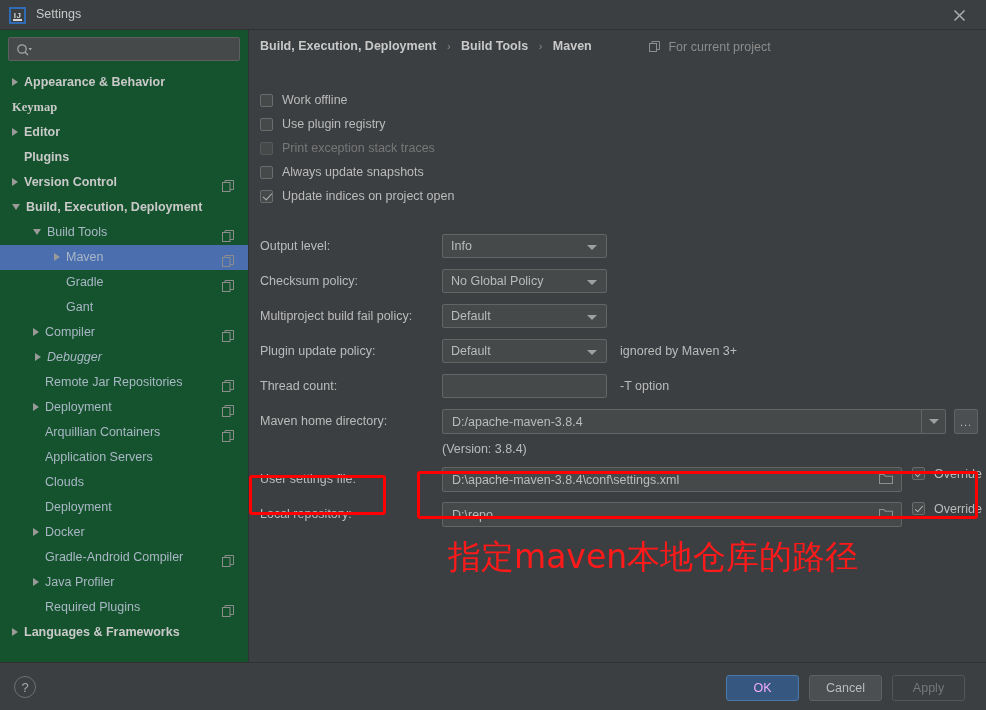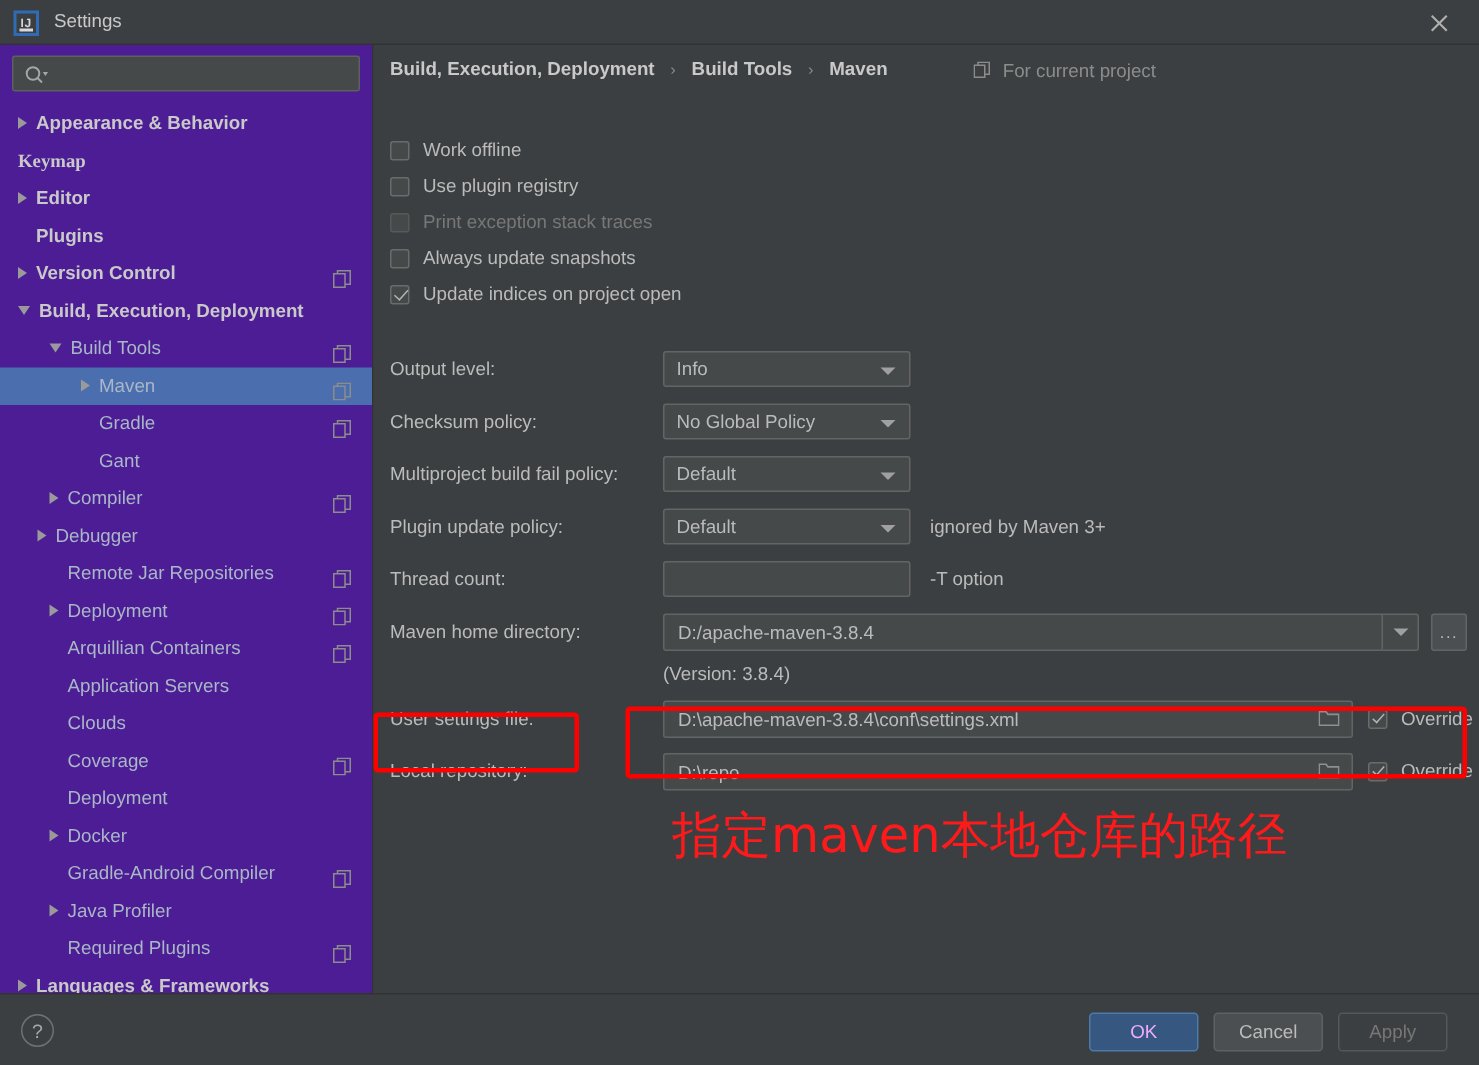--- a/index.html
+++ b/index.html
@@ -37,21 +37,21 @@
   .close-btn {
     position: absolute; left: 944px; top: 3px; width: 30px; height: 24px;
     display: flex; align-items: center; justify-content: center;
     cursor: pointer;
   }
   .close-btn svg { display: block; }
 
   
   .sidebar {
     position: absolute; left: 0; top: 30px; width: 248px; height: 632px;
-    background: #4c1d95;
+    background: #14532d;
   }
   .search-wrap { position: absolute; left: 8px; top: 7px; width: 232px; height: 24px; }
   .search-box {
     width: 100%; height: 100%;
     background: #45494a; border: 1px solid #5e6060; border-radius: 2px;
     position: relative;
   }
   .search-icon { position: absolute; left: 7px; top: 5px; }
   .search-input {
     position: absolute; left: 30px; top: 0; right: 4px; height: 22px;
@@ -199,21 +199,21 @@
     cursor: pointer; letter-spacing: 1px; font-size: 11px; color: #bbbbbb;
   }
   .folder-icon {
     position: absolute; right: 8px; top: 5px; cursor: pointer;
   }
   .version-note {
     position: absolute; left: 193px; top: 412px;
     font-size: 12.5px; color: #bbbbbb;
   }
   .override-wrap {
-    position: absolute; height: 24px; display: flex; align-items: center; cursor: pointer;
+    position: absolute; height: 24px; display: flex; align-items: flex-start; cursor: pointer;
   }
   .override-label { font-size: 12.5px; color: #bbbbbb; }
 
   
   .annot-rect {
     position: absolute; border: 3px solid #fe0000; border-radius: 3px;
     pointer-events: none;
   }
   .annot-text {
     position: absolute; color: #fe1a1a;
@@ -288,39 +288,35 @@
           </svg></span></div>
       <div class="tree-row" style="padding-left: 54px;"><span class="tree-arrow none"></span><span class="tree-label">Gradle</span><span class="copy-badge"><svg width="12" height="12" viewBox="0 0 12 12">
             <rect x="0.5" y="2.5" width="7.5" height="9" fill="none" stroke="#8c8c8c" stroke-width="1"></rect>
             <path d="M3 2.5 V0.5 H11.5 V9.5 H8" fill="none" stroke="#8c8c8c" stroke-width="1"></path>
           </svg></span></div>
       <div class="tree-row" style="padding-left: 54px;"><span class="tree-arrow none"></span><span class="tree-label">Gant</span></div>
       <div class="tree-row" style="padding-left: 33px;"><span class="tree-arrow closed"></span><span class="tree-label">Compiler</span><span class="copy-badge"><svg width="12" height="12" viewBox="0 0 12 12">
             <rect x="0.5" y="2.5" width="7.5" height="9" fill="none" stroke="#8c8c8c" stroke-width="1"></rect>
             <path d="M3 2.5 V0.5 H11.5 V9.5 H8" fill="none" stroke="#8c8c8c" stroke-width="1"></path>
           </svg></span></div>
-      <div class="tree-row" style="padding-left: 25px;"><span class="tree-arrow closed"></span><span class="tree-label">Debugger</span></div>
+      <div class="tree-row" style="padding-left: 35px; font-style: italic;"><span class="tree-arrow closed"></span><span class="tree-label">Debugger</span></div>
       <div class="tree-row" style="padding-left: 33px;"><span class="tree-arrow none"></span><span class="tree-label">Remote Jar Repositories</span><span class="copy-badge"><svg width="12" height="12" viewBox="0 0 12 12">
             <rect x="0.5" y="2.5" width="7.5" height="9" fill="none" stroke="#8c8c8c" stroke-width="1"></rect>
             <path d="M3 2.5 V0.5 H11.5 V9.5 H8" fill="none" stroke="#8c8c8c" stroke-width="1"></path>
           </svg></span></div>
       <div class="tree-row" style="padding-left: 33px;"><span class="tree-arrow closed"></span><span class="tree-label">Deployment</span><span class="copy-badge"><svg width="12" height="12" viewBox="0 0 12 12">
             <rect x="0.5" y="2.5" width="7.5" height="9" fill="none" stroke="#8c8c8c" stroke-width="1"></rect>
             <path d="M3 2.5 V0.5 H11.5 V9.5 H8" fill="none" stroke="#8c8c8c" stroke-width="1"></path>
           </svg></span></div>
       <div class="tree-row" style="padding-left: 33px;"><span class="tree-arrow none"></span><span class="tree-label">Arquillian Containers</span><span class="copy-badge"><svg width="12" height="12" viewBox="0 0 12 12">
             <rect x="0.5" y="2.5" width="7.5" height="9" fill="none" stroke="#8c8c8c" stroke-width="1"></rect>
             <path d="M3 2.5 V0.5 H11.5 V9.5 H8" fill="none" stroke="#8c8c8c" stroke-width="1"></path>
           </svg></span></div>
       <div class="tree-row" style="padding-left: 33px;"><span class="tree-arrow none"></span><span class="tree-label">Application Servers</span></div>
       <div class="tree-row" style="padding-left: 33px;"><span class="tree-arrow none"></span><span class="tree-label">Clouds</span></div>
-      <div class="tree-row" style="padding-left: 33px;"><span class="tree-arrow none"></span><span class="tree-label">Coverage</span><span class="copy-badge"><svg width="12" height="12" viewBox="0 0 12 12">
-            <rect x="0.5" y="2.5" width="7.5" height="9" fill="none" stroke="#8c8c8c" stroke-width="1"></rect>
-            <path d="M3 2.5 V0.5 H11.5 V9.5 H8" fill="none" stroke="#8c8c8c" stroke-width="1"></path>
-          </svg></span></div>
       <div class="tree-row" style="padding-left: 33px;"><span class="tree-arrow none"></span><span class="tree-label">Deployment</span></div>
       <div class="tree-row" style="padding-left: 33px;"><span class="tree-arrow closed"></span><span class="tree-label">Docker</span></div>
       <div class="tree-row" style="padding-left: 33px;"><span class="tree-arrow none"></span><span class="tree-label">Gradle-Android Compiler</span><span class="copy-badge"><svg width="12" height="12" viewBox="0 0 12 12">
             <rect x="0.5" y="2.5" width="7.5" height="9" fill="none" stroke="#8c8c8c" stroke-width="1"></rect>
             <path d="M3 2.5 V0.5 H11.5 V9.5 H8" fill="none" stroke="#8c8c8c" stroke-width="1"></path>
           </svg></span></div>
       <div class="tree-row" style="padding-left: 33px;"><span class="tree-arrow closed"></span><span class="tree-label">Java Profiler</span></div>
       <div class="tree-row" style="padding-left: 33px;"><span class="tree-arrow none"></span><span class="tree-label">Required Plugins</span><span class="copy-badge"><svg width="12" height="12" viewBox="0 0 12 12">
             <rect x="0.5" y="2.5" width="7.5" height="9" fill="none" stroke="#8c8c8c" stroke-width="1"></rect>
             <path d="M3 2.5 V0.5 H11.5 V9.5 H8" fill="none" stroke="#8c8c8c" stroke-width="1"></path>

